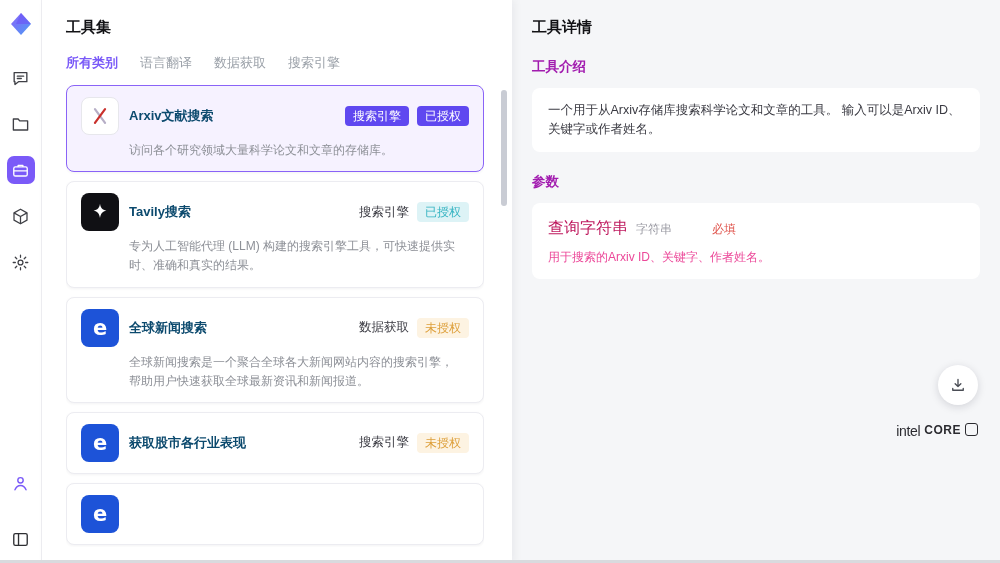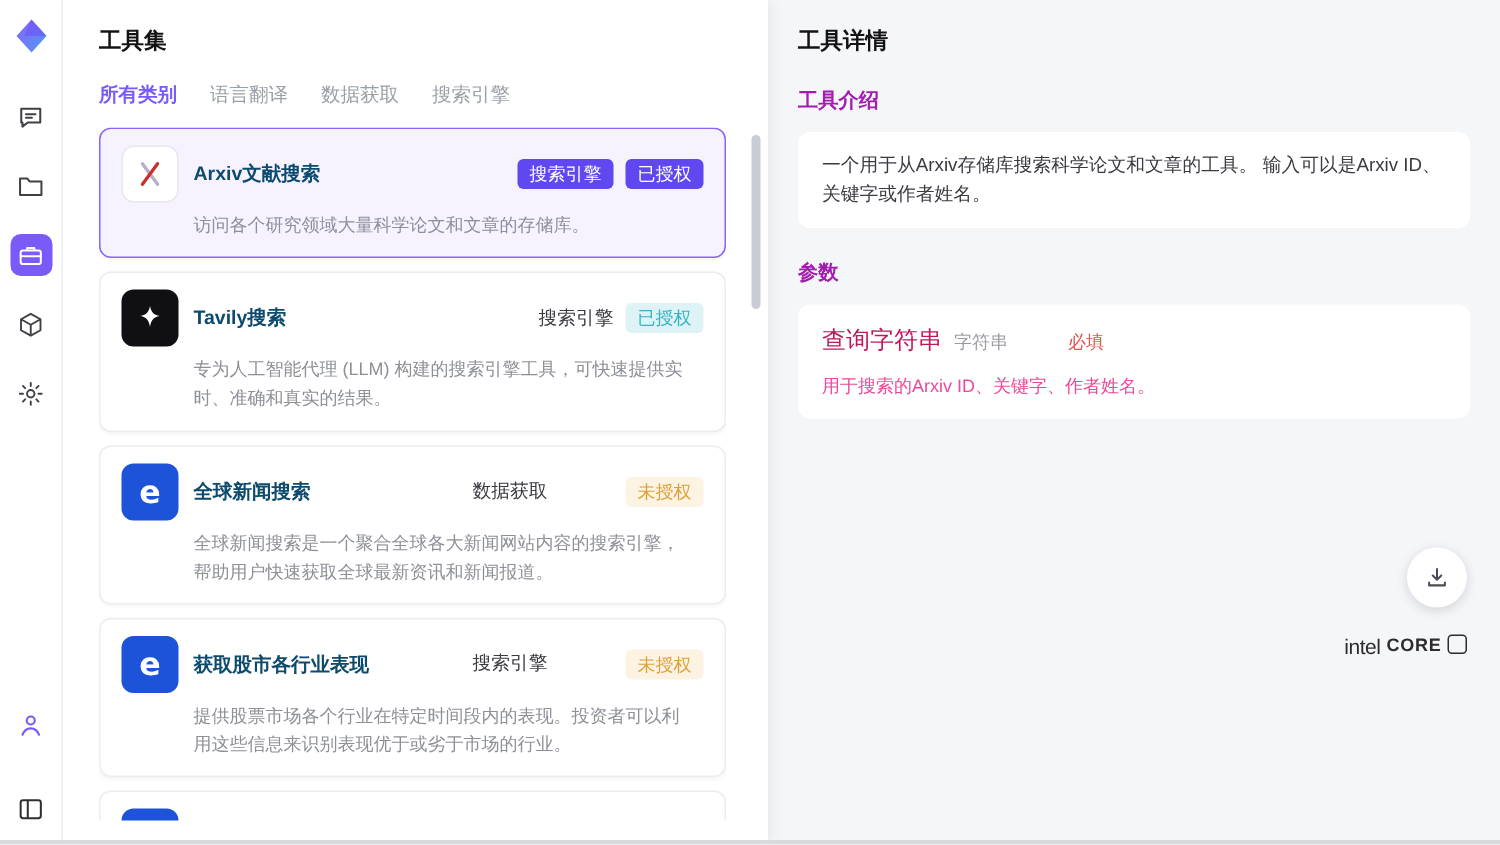--- a/index.html
+++ b/index.html
@@ -68,21 +68,21 @@
   .tool-icon svg{width:22px;height:22px;}
   .tool-icon.arxiv{background:#fff;border:1px solid #e7e7ec;}
   .tool-icon.tavily{background:#101014;}
   .tool-icon.bluee{background:#1d53d8;color:#fff;font-size:21px;font-family:"DejaVu Sans",sans-serif;}
   .tool-name{font-size:13px;font-weight:bold;color:#0c4a6e;}
   .head-right{margin-left:auto;display:flex;align-items:center;gap:8px;}
   .cat-text{font-size:12.5px;color:#3a3a42;}
   .badge{font-size:12px;padding:2px 8px;border-radius:4px;line-height:16px;white-space:nowrap;}
   .badge.purple{background:var(--accent-strong);color:#fff;}
   .badge.teal{background:var(--teal-bg);color:var(--teal-fg);}
-  .badge.amber{background:var(--warn-bg);color:var(--warn-fg);margin-left:44px;}
+  .badge.amber{background:var(--warn-bg);color:var(--warn-fg);}
   .card-desc{
     font-size:12px;color:#8d9097;line-height:1.6;
     margin:6px 0 0 48px;max-width:334px;
   }
 
   .vscroll{position:absolute;right:5px;top:90px;width:6px;height:430px;}
   .vscroll .thumb{width:6px;height:116px;background:#c9ccd4;border-radius:3px;cursor:pointer;}
 
   
   .detail{flex:1;height:451px;padding:18px 20px;position:relative;}
@@ -240,21 +240,20 @@
 
     <div class="card">
       <div class="card-head">
         <div class="tool-icon bluee">e</div>
         <div class="tool-name">获取股市各行业表现</div>
         <div class="head-right">
           <span class="cat-text">搜索引擎</span>
           <span class="badge amber">未授权</span>
         </div>
       </div>
-      <div class="card-desc">提供股票市场各个行业在特定时间段内的表现。投资者可以利用这些信息来识别表现优于或劣于市场的行业。</div>
     </div>
 
     <div class="card">
       <div class="card-head">
         <div class="tool-icon bluee">e</div>
 
       </div>
 
     </div>
 

